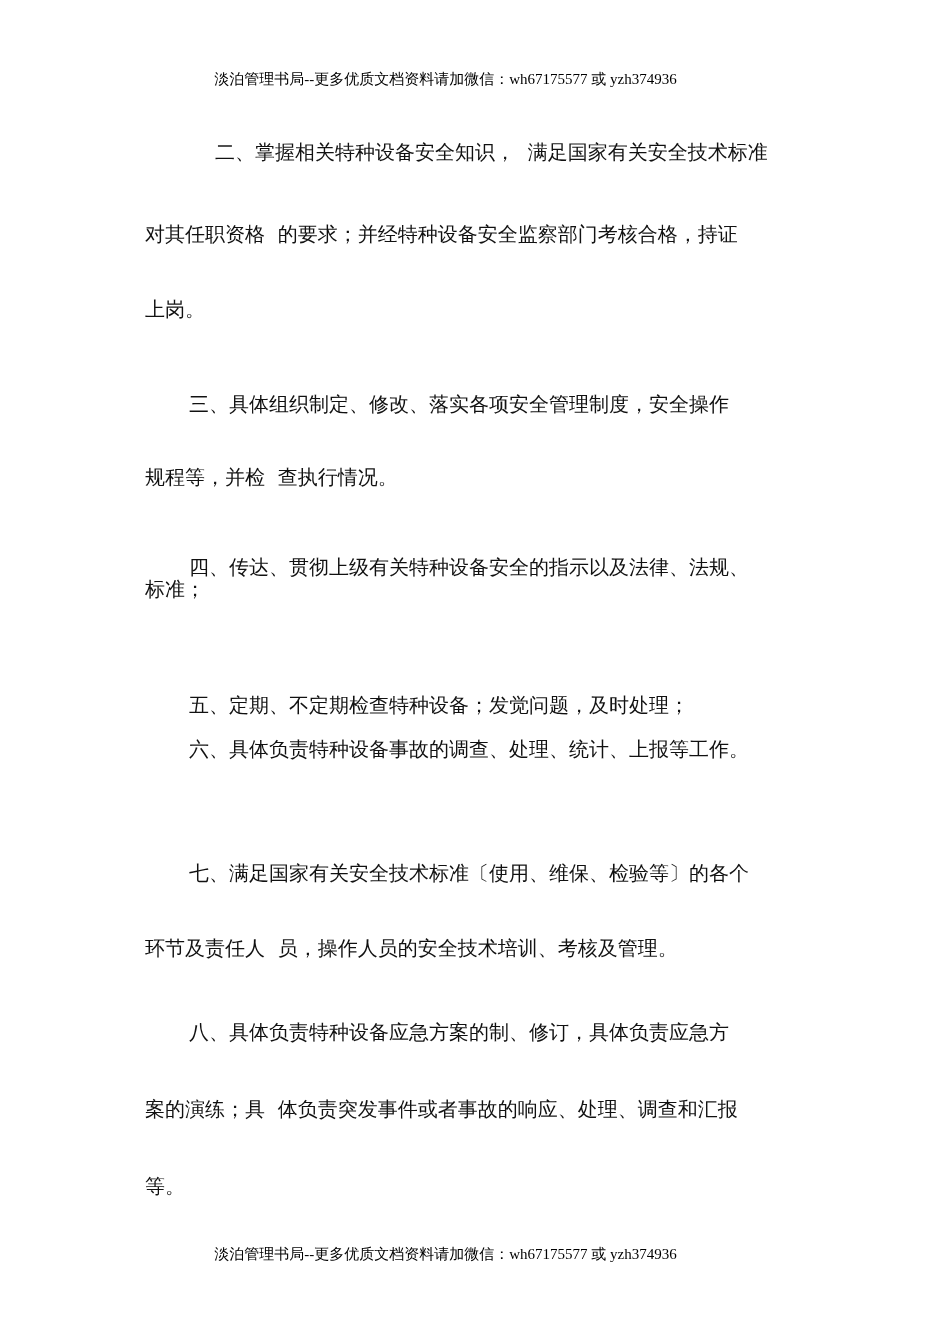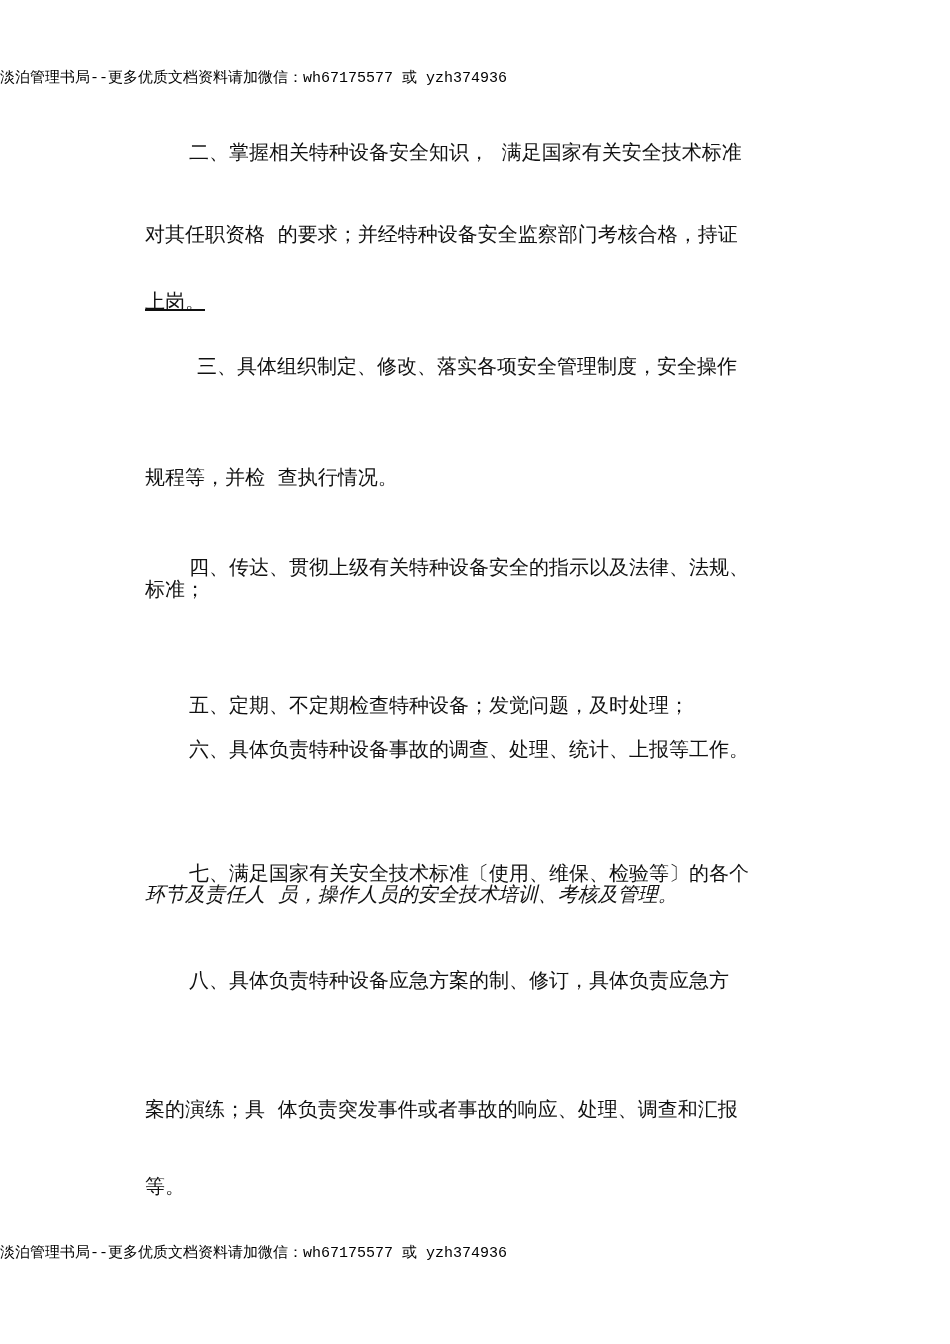--- a/index.html
+++ b/index.html
@@ -1,51 +1,51 @@
 <!DOCTYPE html>
 <html><head>
 <meta charset="utf-8">
 <style>
   html, body { margin: 0; padding: 0; background: #ffffff; }
   body { width: 950px; height: 1344px; position: relative; overflow: hidden;
          font-family: "DejaVu Serif", "Liberation Serif", serif; color: #000; }
-  .hf { position: absolute; left: 0; width: 891px; text-align: left;
-        font-family: Liberation Mono, monospace; font-size: 15px; line-height: 20px; color: #000; }
+  .hf { position: absolute; left: 0; width: 891px; text-align: center;
+        font-family: Liberation Serif, serif; font-size: 15px; line-height: 20px; color: #000; }
   .line { position: absolute; left: 145px; white-space: pre; font-size: 20px; line-height: 26px; color: #111; }
   .indent { left: 189px; }
 </style>
 </head>
 <body>
 
 <div class="hf" style="top:69px;">淡泊管理书局--更多优质文档资料请加微信：wh67175577 或 yzh374936</div>
 
 <div>
   <div>
-    <div class="line indent" style="top:139px;">二、掌握相关特种设备安全知识，  满足国家有关安全技术标准</div>
+    <div class="line indent" style="top:139px;margin-left:26px;">二、掌握相关特种设备安全知识，  满足国家有关安全技术标准</div>
     <div class="line" style="top:213px;margin-top:8px;">对其任职资格  的要求；并经特种设备安全监察部门考核合格，持证</div>
-    <div class="line" style="top:288px;text-decoration:underline;">上岗。</div>
+    <div class="line" style="top:296px;">上岗。</div>
   </div>
   <div>
-    <div class="line indent" style="top:353px;margin-left:8px;">三、具体组织制定、修改、落实各项安全管理制度，安全操作</div>
+    <div class="line indent" style="top:391px;">三、具体组织制定、修改、落实各项安全管理制度，安全操作</div>
     <div class="line" style="top:464px;">规程等，并检  查执行情况。</div>
   </div>
   <div>
     <div class="line indent" style="top:530px;margin-top:24px;">四、传达、贯彻上级有关特种设备安全的指示以及法律、法规、</div>
     <div class="line" style="top:576px;">标准；</div>
   </div>
   <div>
     <div class="line indent" style="top:692px;">五、定期、不定期检查特种设备；发觉问题，及时处理；</div>
   </div>
   <div>
     <div class="line indent" style="top:736px;">六、具体负责特种设备事故的调查、处理、统计、上报等工作。</div>
   </div>
   <div>
     <div class="line indent" style="top:860px;">七、满足国家有关安全技术标准〔使用、维保、检验等〕的各个</div>
-    <div class="line" style="top:881px;font-style:italic;">环节及责任人  员，操作人员的安全技术培训、考核及管理。</div>
+    <div class="line" style="top:935px;">环节及责任人  员，操作人员的安全技术培训、考核及管理。</div>
   </div>
   <div>
-    <div class="line indent" style="top:967px;text-align:center;">八、具体负责特种设备应急方案的制、修订，具体负责应急方</div>
+    <div class="line indent" style="top:1019px;text-align:center;">八、具体负责特种设备应急方案的制、修订，具体负责应急方</div>
     <div class="line" style="top:1096px;text-align:center;">案的演练；具  体负责突发事件或者事故的响应、处理、调查和汇报</div>
     <div class="line" style="top:1173px;">等。</div>
   </div>
 </div>
 
 <div class="hf" style="top:1244px;">淡泊管理书局--更多优质文档资料请加微信：wh67175577 或 yzh374936</div>
 
 </body></html>

